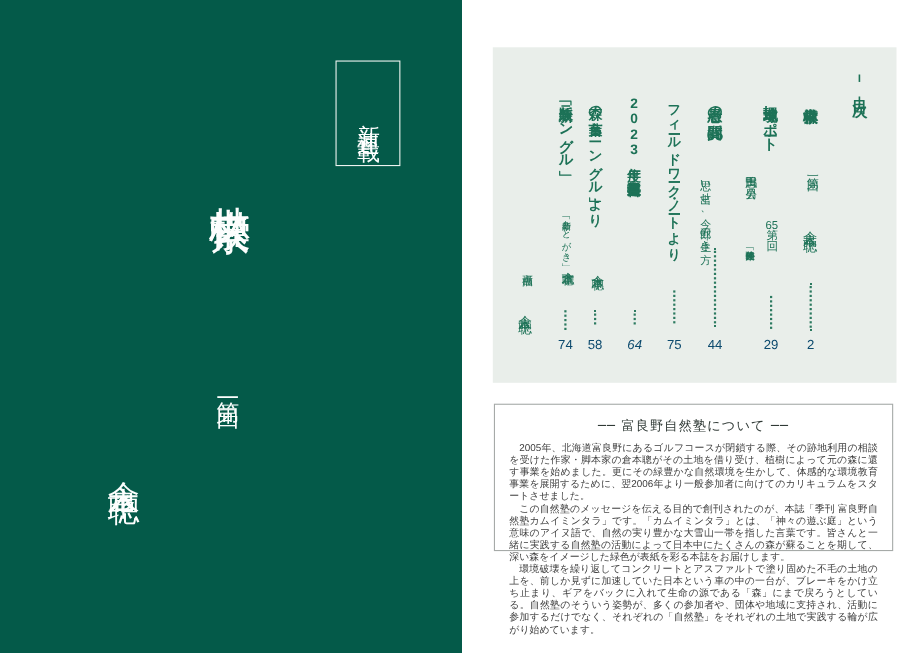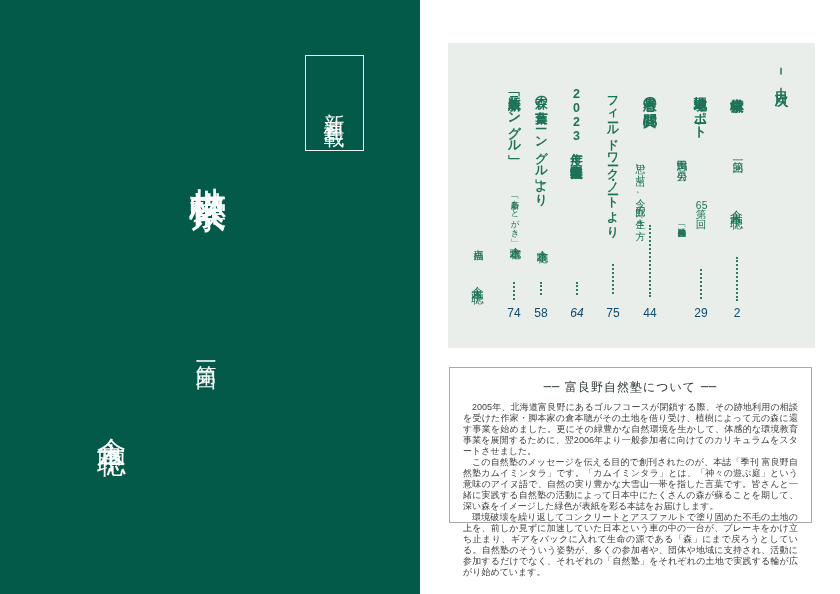--- a/index.html
+++ b/index.html
@@ -61,21 +61,21 @@
   .e7t{left:60px;top:44px;font-size:13px;}
   .e7ss{left:63px;top:151px;font-size:8.5px;}
   .e7a{left:61px;top:195px;font-size:11.5px;letter-spacing:0.5px;}
   .e7d{left:65px;top:239px;height:18px;}
   .e7p{left:56px;top:263px;}
 
   .e8l{left:25px;top:198px;font-size:10px;letter-spacing:1px;}
   .e8a{left:23px;top:233px;font-size:12.5px;letter-spacing:3px;}
 
   
-  .about{position:absolute;left:449px;top:367px;width:363px;height:156px;box-sizing:border-box;
+  .about{position:absolute;left:449px;top:367px;width:363px;height:134px;box-sizing:border-box;
          border:1px solid #a6aaa8;background:#ffffff;}
   .about-title{margin:11px 0 0 0;text-align:center;font-size:12px;color:#303a36;
                letter-spacing:1px;font-weight:500;font-family:"DejaVu Sans","Liberation Sans",sans-serif;}
   .about-body{margin:6px 13px 0 13px;}
   .about-body p{margin:0;font-size:9px;line-height:11px;color:#3d3d3d;
                 text-align:justify;text-indent:1em;}
 </style>
 </head>
 <body>
 

